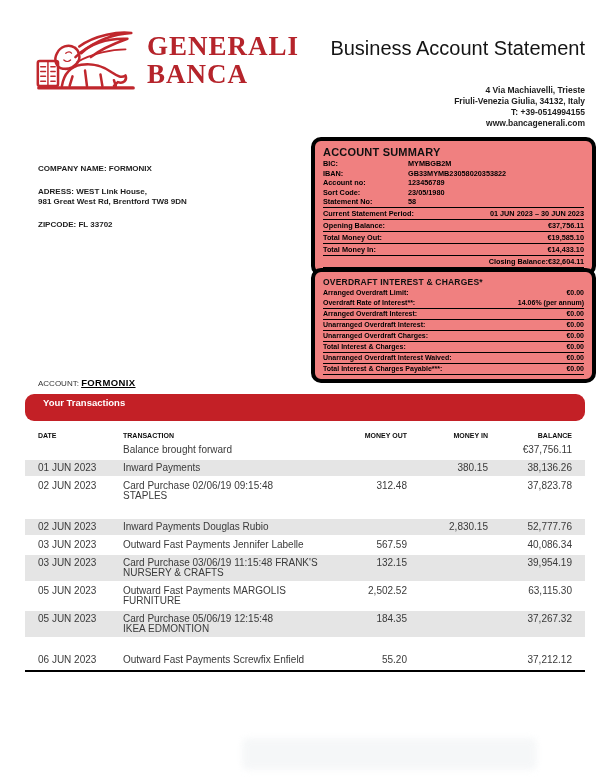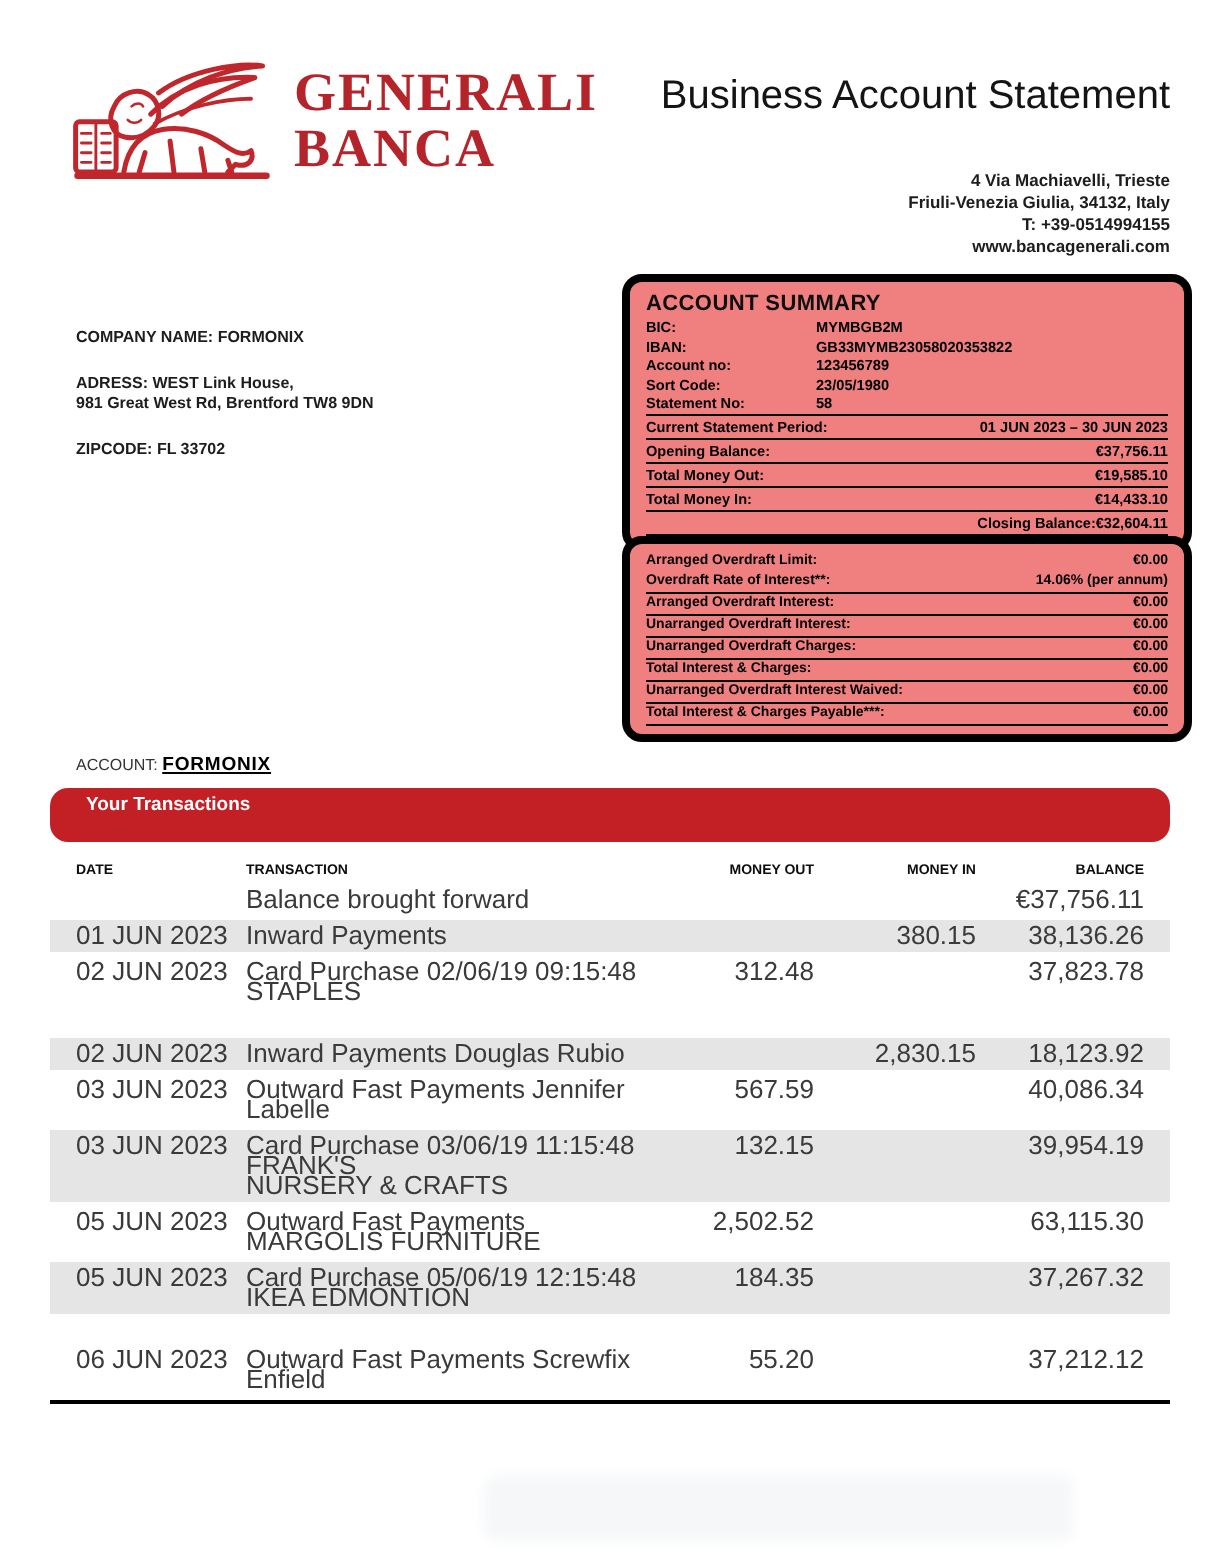--- a/index.html
+++ b/index.html
@@ -52,21 +52,21 @@
   .account-line .acct-name { font-weight:900; font-size:9.5px; color:#000; letter-spacing:0.4px;text-decoration:underline; }
 
   
   .transactions { position:absolute; left:25px; top:394px; width:560px; }
   .pill {
     height:27px; border-radius:9px; background:#c32026; color:#fff;
     font-weight:bold; font-size:9.5px; line-height:17px; padding-left:18px;
   }
   .t-head, .t-row { display:grid; grid-template-columns:85px 1fr 85px 81px 84px; padding:3px 13px; }
   .t-head { margin-top:8px; font-weight:bold; font-size:7px; color:#0d0d0d; }
-  .t-row { font-size:13px; line-height:10px; color:#3a3a3a; margin-bottom:2px; min-height:16px; }
+  .t-row { font-size:10px; line-height:10px; color:#3a3a3a; margin-bottom:2px; min-height:16px; }
   .t-row.shaded { background:#e5e5e5; }
   .t-row.gap { margin-bottom:15px; }
   .t-head .num, .t-row .num { text-align:right; }
   .t-row .l2 { display:block; }
   .t-end { border-top:2.6px solid #000; margin-top:2px; height:0; }
 
   
   .watermark {
     position:absolute; left:242px; top:738px; width:295px; height:32px;
     background:#eef1f3; opacity:0.55; filter:blur(3px); border-radius:6px;
@@ -160,20 +160,21 @@
           <span>€14,433.10</span>
         </div>
         <div class="s-row">
           <span>Closing Balance:</span>
           <span>€32,604.11</span>
         </div>
       </div>
   </div>
 
   <div class="redbox overdraft-box">
+    <h2>OVERDRAFT INTEREST &amp; CHARGES*</h2>
     <div id="overdraft-rows">
         <div class="o-row">
           <span>Arranged Overdraft Limit:</span>
           <span>€0.00</span>
         </div>
         <div class="o-row rule">
           <span>Overdraft Rate of Interest**:</span>
           <span>14.06% (per annum)</span>
         </div>
         <div class="o-row rule">
@@ -237,21 +238,21 @@
           <span class="txn">Card Purchase 02/06/19 09:15:48<span class="l2">STAPLES</span></span>
           <span class="num">312.48</span>
           <span class="num"></span>
           <span class="num">37,823.78</span>
         </div>
         <div class="t-row shaded">
           <span class="date">02 JUN 2023</span>
           <span class="txn">Inward Payments Douglas Rubio</span>
           <span class="num"></span>
           <span class="num">2,830.15</span>
-          <span class="num">18,123.92</span>
+          <span class="num">52,777.76</span>
         </div>
         <div class="t-row">
           <span class="date">03 JUN 2023</span>
           <span class="txn">Outward Fast Payments Jennifer Labelle</span>
           <span class="num">567.59</span>
           <span class="num"></span>
           <span class="num">40,086.34</span>
         </div>
         <div class="t-row shaded">
           <span class="date">03 JUN 2023</span>

